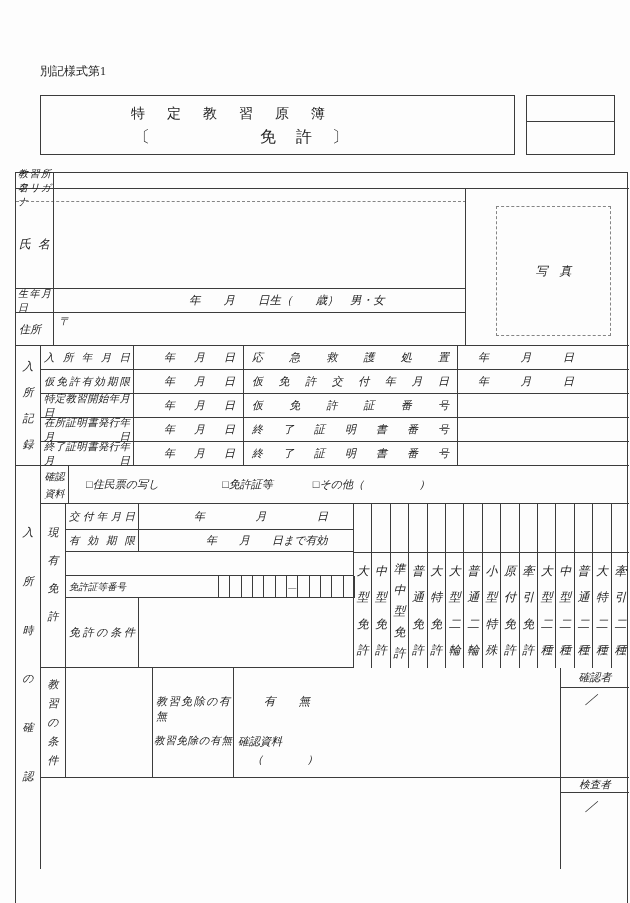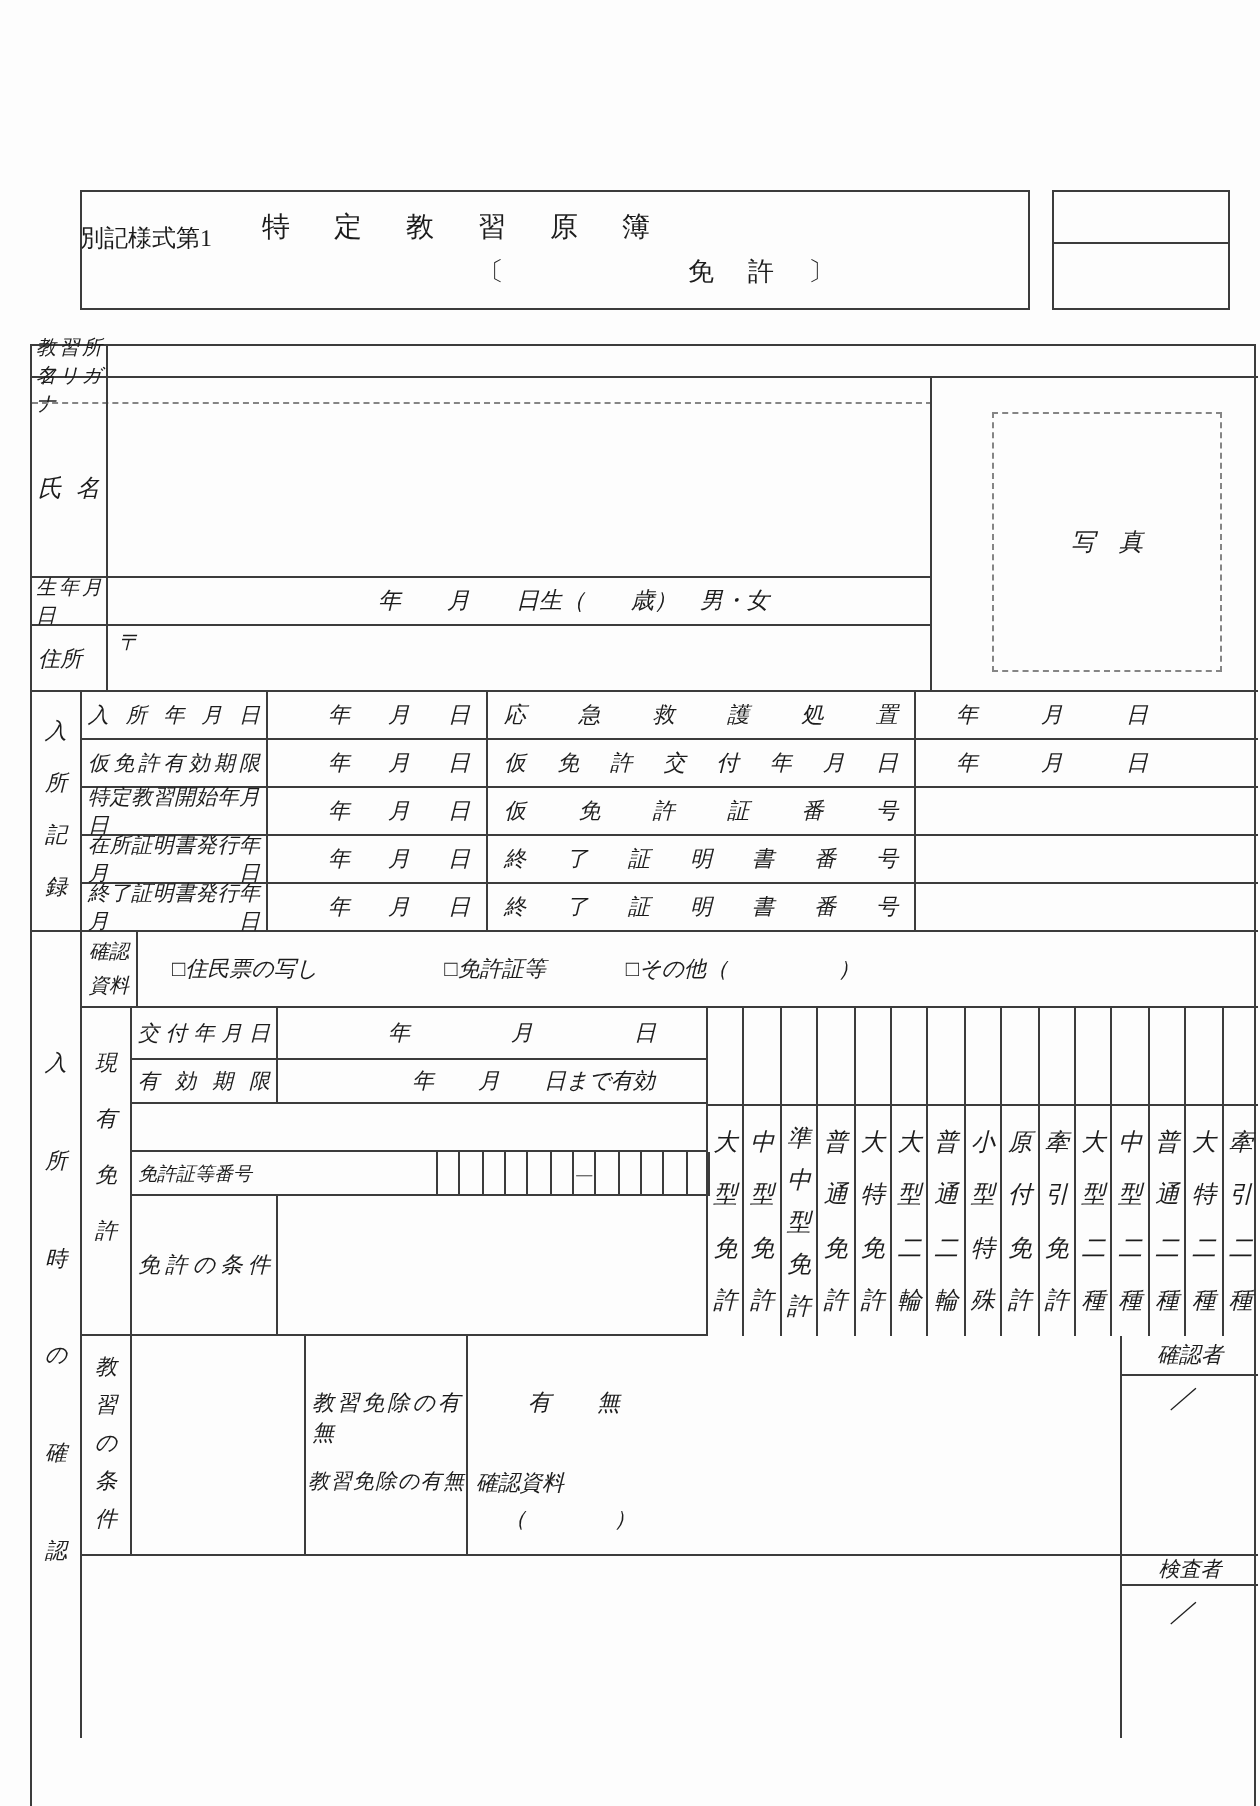--- a/index.html
+++ b/index.html
@@ -32,25 +32,25 @@
   .numcell { flex:1; border-right:1px solid var(--ln); display:flex; align-items:center; justify-content:center; font-size:9px; }
   .numcell:last-child { border-right:none; }
   .dashed { border:1px dashed #858585; }
   .slash { position:absolute; font-size:13px; }
 </style>
 </head>
 <body>
 
 <div class="page">
 
-  <div class="abs" style="left:40px;top:63px;font-size:12px;margin-top:48px;">別記様式第1</div>
+  <div class="abs" style="left:40px;top:63px;font-size:12px;">別記様式第1</div>
 
   <div class="abs box" style="left:40px;top:95px;width:475px;height:60px;">
     <div class="abs" style="left:0;top:9px;width:100%;padding-right:95px;box-sizing:border-box;text-align:center;font-size:14px;letter-spacing:4px;">特　定　教　習　原　簿</div>
-    <div class="abs" style="left:0;top:31px;width:100%;padding-right:95px;box-sizing:border-box;text-align:right;font-size:13px;letter-spacing:2px;">〔　　　　　　免　許　〕</div>
+    <div class="abs" style="left:12px;top:31px;width:100%;padding-right:95px;box-sizing:border-box;text-align:center;font-size:16px;letter-spacing:2px;">〔　　　　　　免　許　〕</div>
   </div>
 
   <div class="abs box" style="left:526px;top:95px;width:89px;height:60px;">
     <div class="abs bb" style="left:0;top:0;width:100%;height:26px;"></div>
   </div>
 
   <div class="abs box" style="left:15px;top:172px;width:613px;height:884px;font-style:italic;">
 
     <div class="cell br bb" style="left:0;top:0;width:38px;height:16px;font-size:10px;">
       <span class="spread" style="padding:0 2px;">教習所名</span>

